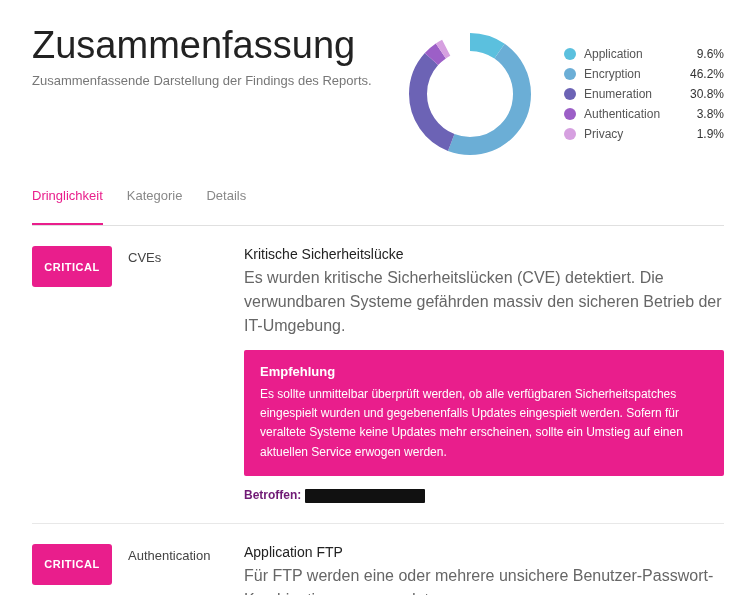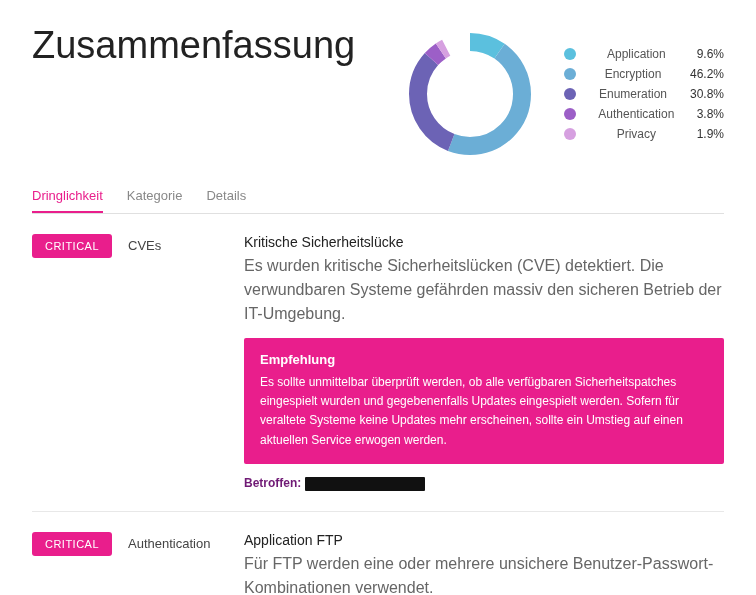--- a/index.html
+++ b/index.html
@@ -75,41 +75,40 @@
     .legend-dot {
       width: 12px;
       height: 12px;
       border-radius: 50%;
       flex-shrink: 0;
     }
 
     .legend-label {
       color: #555;
       flex: 1;
-      text-align: center;
     }
 
     .legend-value {
       color: #333;
       font-weight: 500;
     }
 
     
     .tab-bar {
       display: flex;
       gap: 24px;
       border-bottom: 1px solid #e0e0e0;
       margin-bottom: 0;
       padding-bottom: 0;
     }
 
     .tab-item {
       font-size: 13px;
       color: #888;
-      padding-bottom: 8px;
+      padding-bottom: 20px;
       cursor: pointer;
       border-bottom: 2px solid transparent;
     }
 
     .tab-item.active {
       color: #e91e8c;
       border-bottom: 2px solid #e91e8c;
     }
 
     
@@ -126,25 +125,25 @@
       gap: 16px;
     }
 
     .severity-badge {
       display: inline-flex;
       align-items: center;
       justify-content: center;
       background: #e91e8c;
       color: #fff;
       font-size: 11px;
-      font-weight: 400;
+      font-weight: 700;
       padding: 5px 10px;
       border-radius: 3px;
       min-width: 80px;
-      height: 24px;
+      height: 41px;
       flex-shrink: 0;
       letter-spacing: 0.5px;
     }
 
     .category-col {
       min-width: 100px;
       font-size: 13px;
       color: #444;
       padding-top: 4px;
       flex-shrink: 0;
@@ -211,20 +210,21 @@
     }
   </style>
 </head>
 <body>
 
 <div class="page-container">
 
   <div class="header-section">
     <div class="header-left">
       <h1 class="page-title">Zusammenfassung</h1>
+      <p class="page-subtitle">Zusammenfassende Darstellung der Findings des Reports.</p>
     </div>
 
     <div class="chart-section">
       <div class="donut-container">
         <svg width="140" height="140" viewBox="0 0 140 140">
 
           <circle cx="70" cy="70" r="52" fill="none" stroke="#5bc0de" stroke-width="18" stroke-dasharray="31.4 294.8" stroke-dashoffset="0"></circle>
 
           <circle cx="70" cy="70" r="52" fill="none" stroke="#6baed6" stroke-width="18" stroke-dasharray="150.9 175.8" stroke-dashoffset="-31.4"></circle>
 

